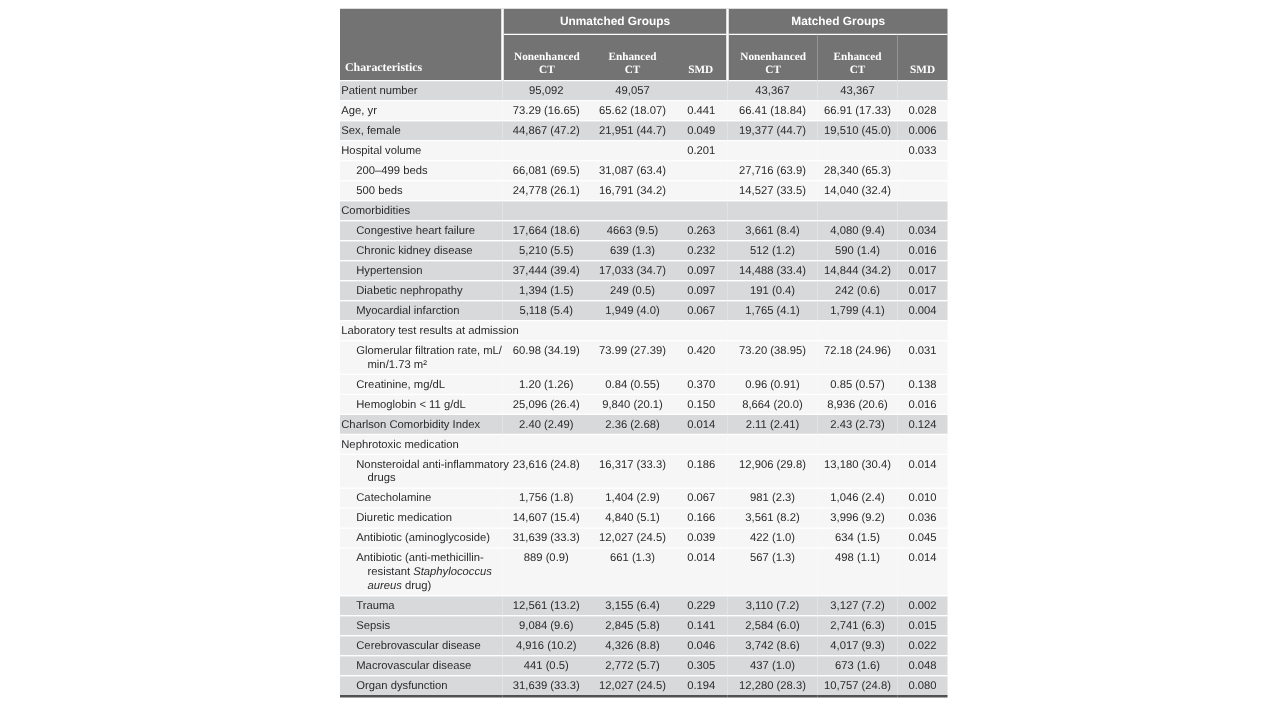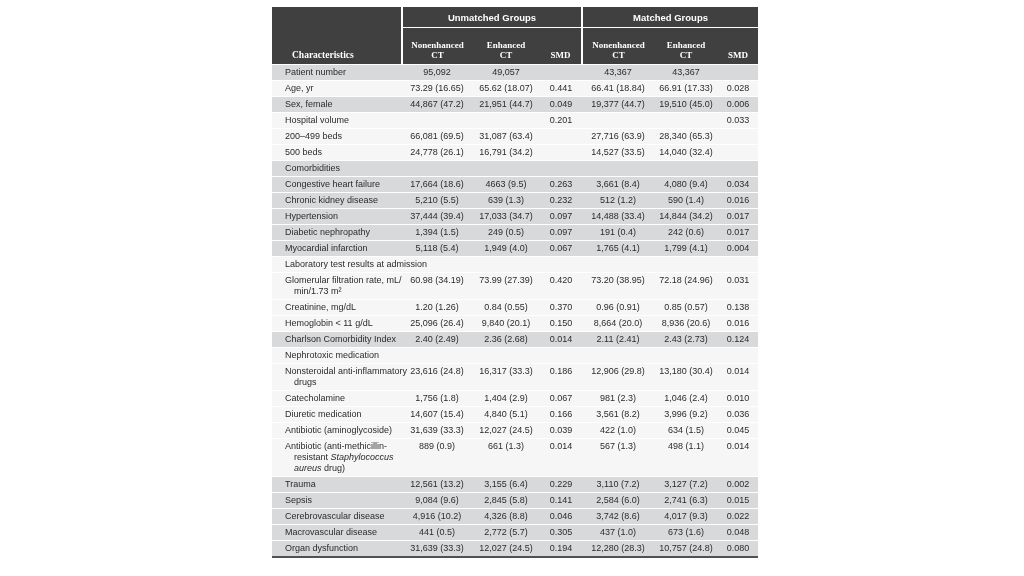--- a/index.html
+++ b/index.html
@@ -17,38 +17,38 @@
   }
   col.c-label{width:130px;}
   col.c-nct1{width:70px;}
   col.c-ect1{width:68px;}
   col.c-smd1{width:42px;}
   col.c-nct2{width:72px;}
   col.c-ect2{width:64px;}
   col.c-smd2{width:40px;}
 
   thead th{
-    background:#404040;color:#ffffff;font-weight:bold;
+    background:#737373;color:#ffffff;font-weight:bold;
     padding:0;white-space:pre-line;
   }
   tr.spanner-row th{height:20px;vertical-align:middle;font-size:9.5px;}
   tr.spanner-row th.group{border-bottom:1px solid #ffffff;}
   tr.spanner-row th.corner{border-bottom:none;}
   th.div-left{border-left:2px solid #ffffff;}
   tr.cols-row th{height:32px;vertical-align:bottom;padding-bottom:4px;font-size:9px;line-height:10px;font-family:Liberation Serif, serif;}
-  tr.cols-row th.char-head{text-align:left;padding-left:20px;font-size:9.5px;}
+  tr.cols-row th.char-head{text-align:left;padding-left:4px;font-size:9.5px;}
 
   tbody td{
     vertical-align:top;border-top:1px solid #ffffff;
     padding:2px 1px 2px 1px;
   }
   tbody tr.band-gray td{background:#d8d9db;}
   tbody tr.band-white td{background:#f6f6f7;}
   td.lbl{white-space:pre;text-align:left;}
-  td.lbl.ind0{padding-left:22px;text-indent:-9px;}
+  td.lbl.ind0{padding-left:10px;text-indent:-9px;}
   td.lbl.ind1{padding-left:22px;text-indent:-9px;}
   td.val{text-align:center;white-space:nowrap;}
   .it{font-style:italic;}
 </style>
 </head>
 <body>
 
 <div class="table-wrap">
   <table>
     <colgroup>

